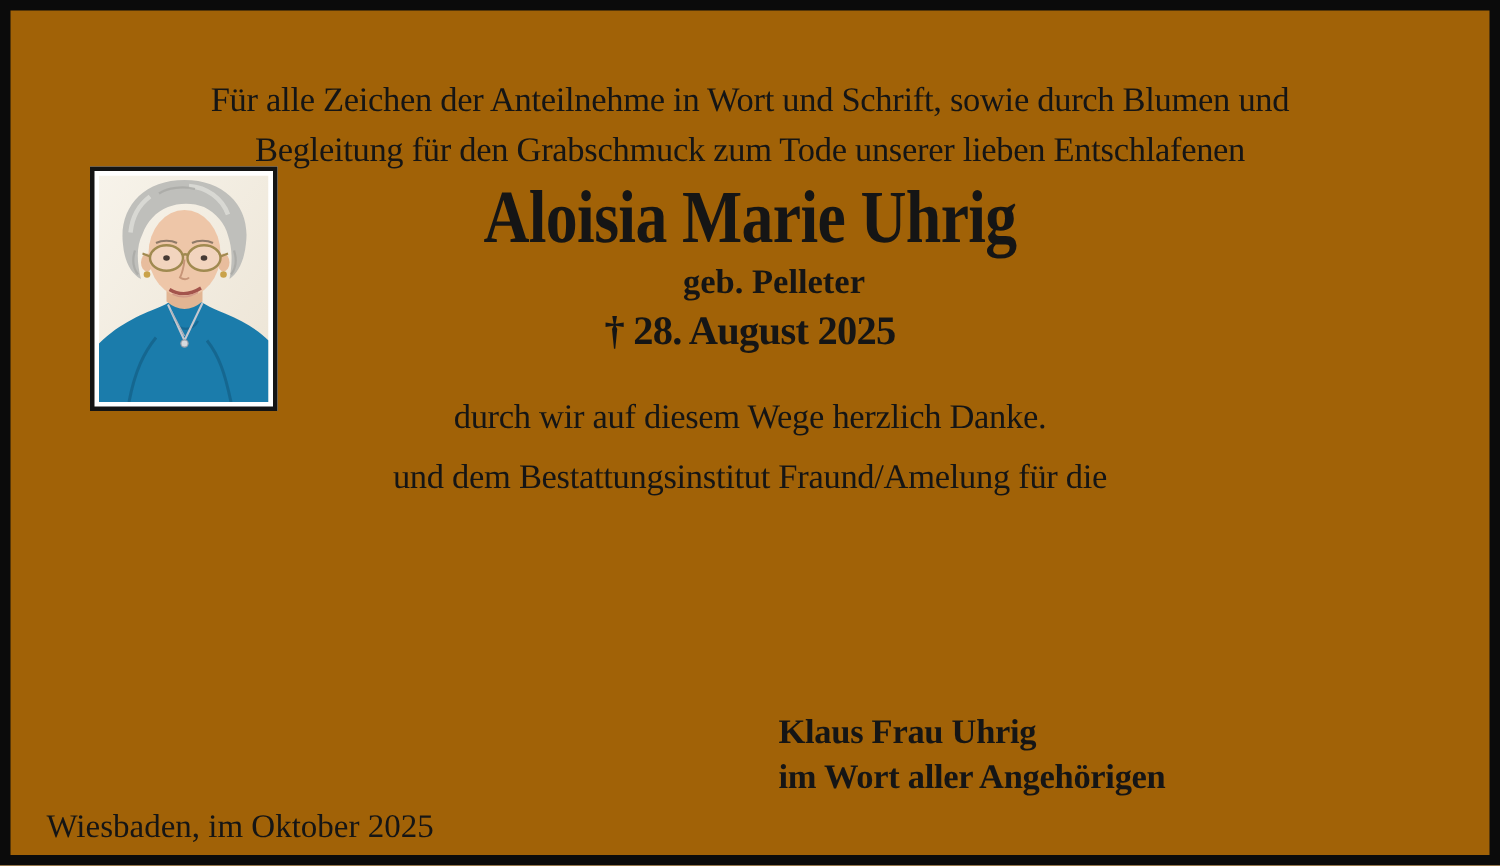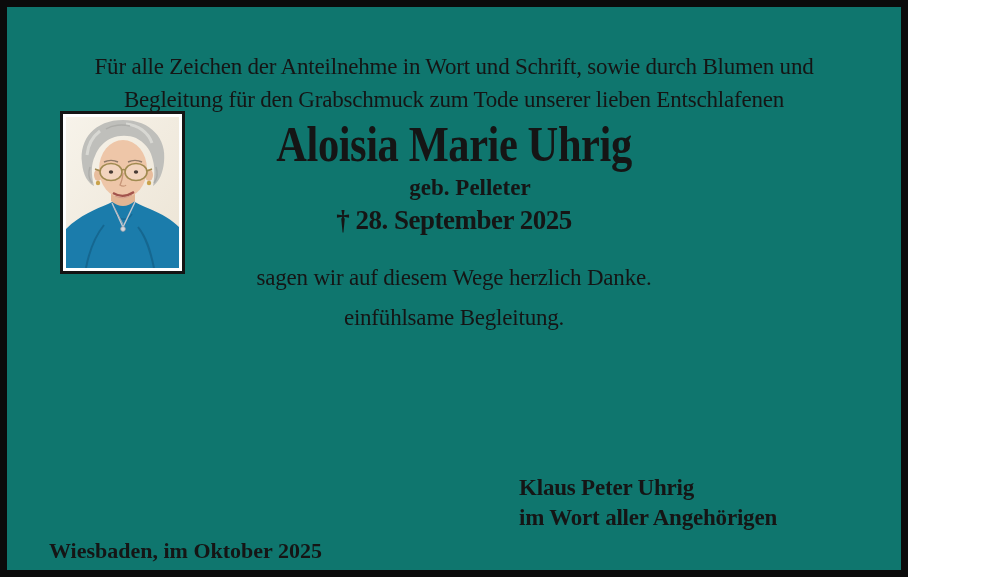--- a/index.html
+++ b/index.html
@@ -6,23 +6,23 @@
   html, body { margin: 0; padding: 0; }
   body {
     width: 1000px; height: 577px;
     background: #ffffff;
     font-family: "Liberation Serif", serif;
     color: #151515;
     overflow: hidden;
   }
   .page {
     position: relative;
-    width: 908px; height: 577px;
+    width: 1000px; height: 577px;
     border: 7px solid #0b0b0b;
-    background: #0f766e;
+    background: #a16207;
     overflow: hidden;
   }
   .intro {
     position: absolute; top: 20px; left: 0; width: 100%;
     text-align: center;
     font-size: 23px; line-height: 33px;
     letter-spacing: -0.2px;
   }
   .intro .line { display: block; }
 
@@ -64,22 +64,22 @@
     letter-spacing: -0.2px;
   }
   .thanks .line { display: block; }
 
   .signature {
     position: absolute; left: 512px; top: 466px;
     font-size: 23px; font-weight: bold; line-height: 30px;
     letter-spacing: -0.2px;
   }
   .place-date {
-    position: absolute; left: 42px; top: 531px;
-    font-size: 22px; line-height: 26px; font-weight: bold;
+    position: absolute; left: 24px; top: 531px;
+    font-size: 22px; line-height: 26px;
   }
 </style>
 </head>
 <body>
 
 <div class="page">
 
   <p class="intro">
     <span class="line">Für alle Zeichen der Anteilnehme in Wort und Schrift, sowie durch Blumen und</span>
     <span class="line">Begleitung für den Grabschmuck zum Tode unserer lieben Entschlafenen</span>
@@ -134,27 +134,27 @@
       <path d="M49,79 Q57,83 66,78" stroke="#c98a7d" stroke-width="1" fill="none" opacity="0.7"></path>
 
       <path d="M46,86 L57,110 L69,85" stroke="#c5c8cf" stroke-width="1.4" fill="none"></path>
       <path d="M48,90 L57,107" stroke="#aeb2bb" stroke-width="0.9" fill="none"></path>
       <circle cx="57" cy="112" r="2.4" fill="#d6d9de" stroke="#9aa0aa" stroke-width="0.8"></circle>
     </svg>
   </div>
 
   <h1 class="name">Aloisia Marie Uhrig</h1>
   <div class="maiden-name">geb. Pelleter</div>
-  <div class="death-date">† 28. September 2025</div>
+  <div class="death-date">† 28. August 2025</div>
 
   <div class="thanks">
-    <span class="line">sagen wir auf diesem Wege herzlich Danke.</span>
-    <span class="line">einfühlsame Begleitung.</span>
+    <span class="line">durch wir auf diesem Wege herzlich Danke.</span>
+    <span class="line">und dem Bestattungsinstitut Fraund/Amelung für die</span>
   </div>
 
   <div class="signature">
-    <div>Klaus Peter Uhrig</div>
+    <div>Klaus Frau Uhrig</div>
     <div>im Wort aller Angehörigen</div>
   </div>
 
   <div class="place-date">Wiesbaden, im Oktober 2025</div>
 
 </div>
 
 </body></html>

